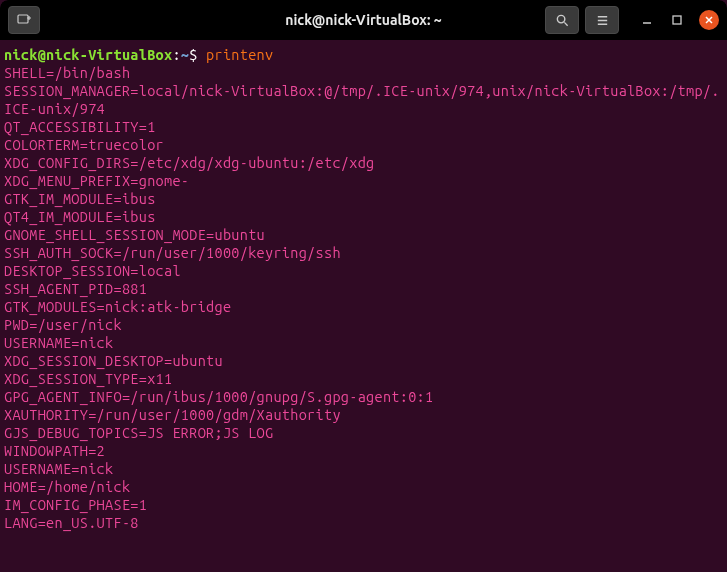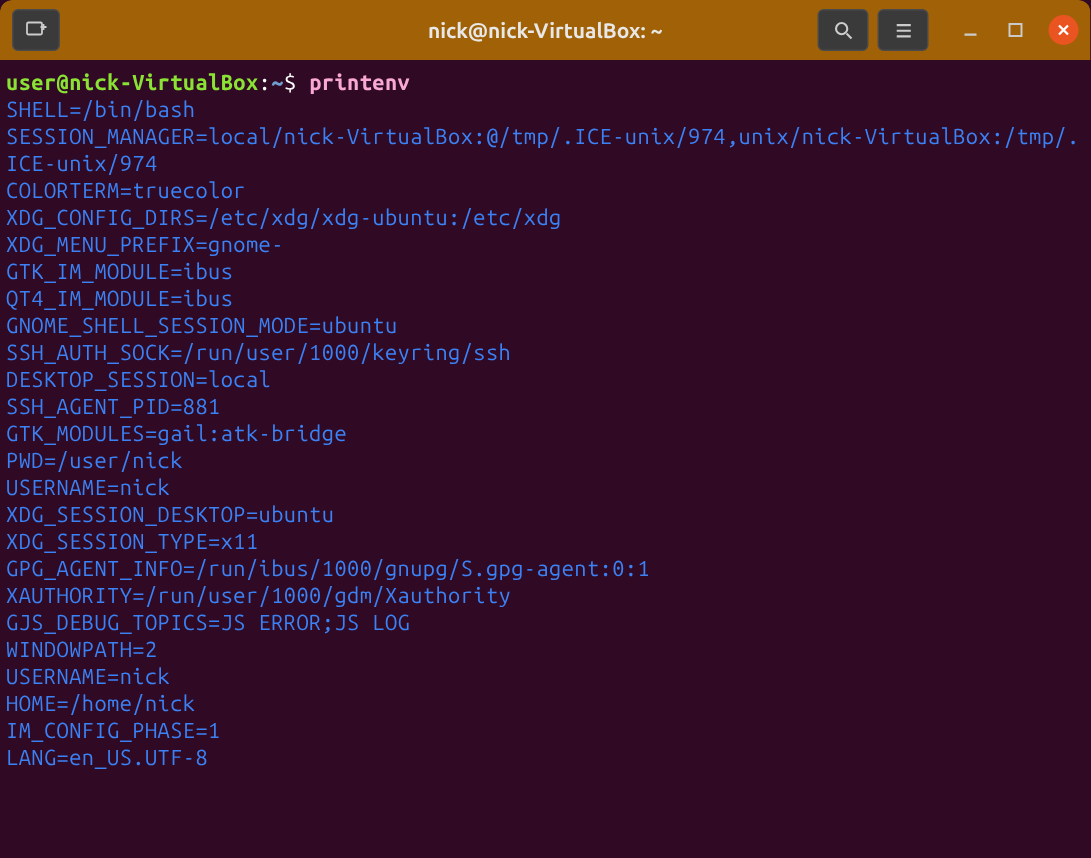--- a/index.html
+++ b/index.html
@@ -10,21 +10,21 @@
     body {
       width: 727px;
       height: 572px;
       font-family: 'Ubuntu Mono', 'DejaVu Sans Mono', monospace;
       background: #300a24;
       overflow: hidden;
       border-radius: 8px;
     }
     .titlebar {
       height: 40px;
-      background: #a16207;
+      background: #000000;
       display: flex;
       align-items: center;
       padding: 0 8px;
       border-radius: 8px 8px 0 0;
       position: relative;
     }
     .titlebar-left {
       display: flex;
       gap: 0;
     }
@@ -109,25 +109,24 @@
       color: #ffffff;
     }
     .prompt-path {
       color: #729fcf;
       font-weight: bold;
     }
     .prompt-dollar {
       color: #ffffff;
     }
     .command {
-      color: #f9a8d4;
-      font-weight: bold;
+      color: #f97316;
     }
     .output-line {
-      color: #3b82f6;
+      color: #ec4899;
       white-space: pre-wrap;
       word-break: break-all;
     }
     svg { display: block; }
   </style>
 </head>
 <body>
 
 <div class="titlebar">
   <div class="titlebar-left">
@@ -168,34 +167,35 @@
         <svg width="10" height="10" viewBox="0 0 10 10">
           <line x1="2" y1="2" x2="8" y2="8" stroke="#fff" stroke-width="1.5"></line>
           <line x1="8" y1="2" x2="2" y2="8" stroke="#fff" stroke-width="1.5"></line>
         </svg>
       </div>
     </div>
   </div>
 </div>
 
 <div class="terminal-content">
-  <div class="prompt-line"><span class="prompt-user">user@nick-VirtualBox</span><span class="prompt-colon">:</span><span class="prompt-path">~</span><span class="prompt-dollar">$ </span><span class="command">printenv</span></div>
+  <div class="prompt-line"><span class="prompt-user">nick@nick-VirtualBox</span><span class="prompt-colon">:</span><span class="prompt-path">~</span><span class="prompt-dollar">$ </span><span class="command">printenv</span></div>
   <div id="output-container">
       <div class="output-line">SHELL=/bin/bash</div>
       <div class="output-line">SESSION_MANAGER=local/nick-VirtualBox:@/tmp/.ICE-unix/974,unix/nick-VirtualBox:/tmp/.ICE-unix/974</div>
+      <div class="output-line">QT_ACCESSIBILITY=1</div>
       <div class="output-line">COLORTERM=truecolor</div>
       <div class="output-line">XDG_CONFIG_DIRS=/etc/xdg/xdg-ubuntu:/etc/xdg</div>
       <div class="output-line">XDG_MENU_PREFIX=gnome-</div>
       <div class="output-line">GTK_IM_MODULE=ibus</div>
       <div class="output-line">QT4_IM_MODULE=ibus</div>
       <div class="output-line">GNOME_SHELL_SESSION_MODE=ubuntu</div>
       <div class="output-line">SSH_AUTH_SOCK=/run/user/1000/keyring/ssh</div>
       <div class="output-line">DESKTOP_SESSION=local</div>
       <div class="output-line">SSH_AGENT_PID=881</div>
-      <div class="output-line">GTK_MODULES=gail:atk-bridge</div>
+      <div class="output-line">GTK_MODULES=nick:atk-bridge</div>
       <div class="output-line">PWD=/user/nick</div>
       <div class="output-line">USERNAME=nick</div>
       <div class="output-line">XDG_SESSION_DESKTOP=ubuntu</div>
       <div class="output-line">XDG_SESSION_TYPE=x11</div>
       <div class="output-line">GPG_AGENT_INFO=/run/ibus/1000/gnupg/S.gpg-agent:0:1</div>
       <div class="output-line">XAUTHORITY=/run/user/1000/gdm/Xauthority</div>
       <div class="output-line">GJS_DEBUG_TOPICS=JS ERROR;JS LOG</div>
       <div class="output-line">WINDOWPATH=2</div>
       <div class="output-line">USERNAME=nick</div>
       <div class="output-line">HOME=/home/nick</div>

